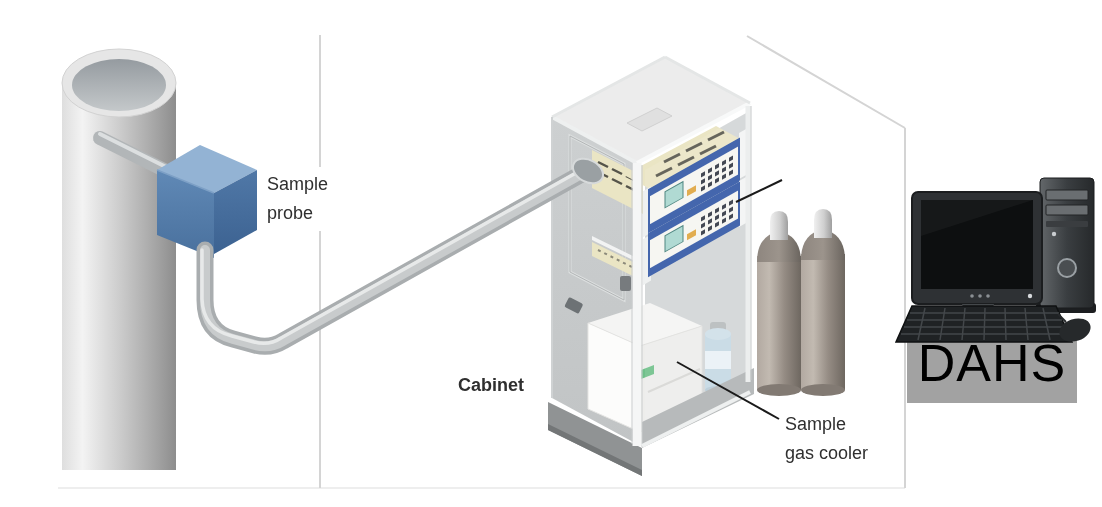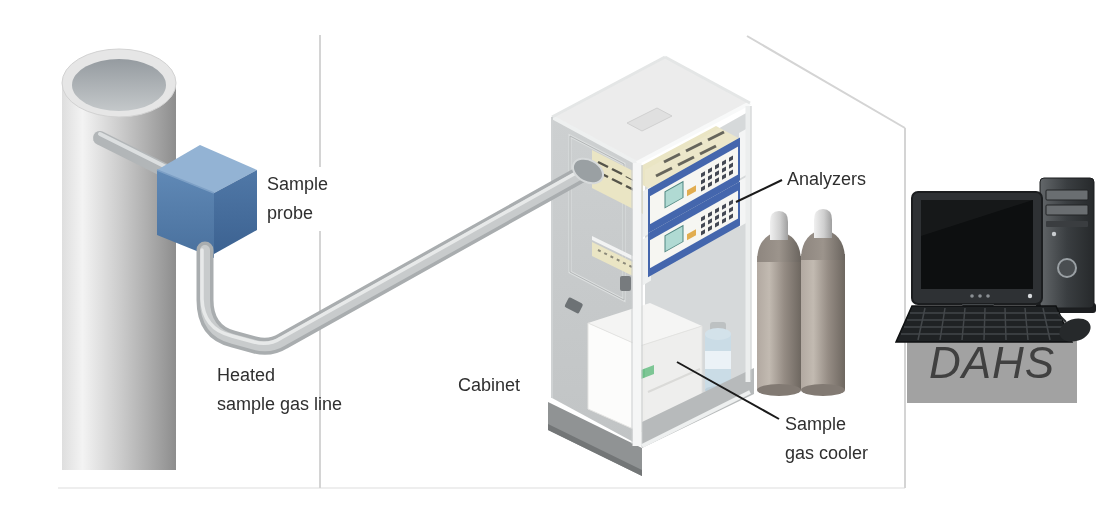--- a/index.html
+++ b/index.html
@@ -12,23 +12,22 @@
     position:absolute;z-index:3;color:var(--label-text,#2f2f2f);
     font-size:18px;line-height:29px;white-space:pre-line;
     font-family:"Liberation Sans",sans-serif;
   }
   .dahs-panel{
     position:absolute;left:907px;top:322px;width:170px;height:81px;z-index:1;
     background:var(--dahs-panel-gray,#a2a2a2);
     display:flex;align-items:center;justify-content:center;
   }
   .dahs-text{
-    font-size:44px;color:#404040;letter-spacing:1px;z-index:3;
+    font-size:52px;color:#000000;letter-spacing:1px;z-index:3;
     font-family:"Liberation Sans",sans-serif;
-    font-style:italic;
   }
 </style>
 </head>
 <body>
 
 <div class="canvas">
 
   <div class="dahs-panel">
     <span class="dahs-text">DAHS</span>
   </div>
@@ -293,19 +292,16 @@
     </g>
 
     <g stroke="#1a1a1a" stroke-width="2">
       <line x1="736" y1="202" x2="782" y2="180"></line>
       <line x1="677" y1="362" x2="779" y2="419"></line>
     </g>
   </svg>
 
   <div class="diagram-label" style="left:267px;top:170px;">Sample
 probe</div>
-  <div class="diagram-label" style="left:217px;top:361px;">Heated
-sample gas line</div>
-  <div class="diagram-label" style="left:458px;top:371px;">Cabinet</div>
-  <div class="diagram-label" style="left:787px;top:165px;">Analyzers</div>
+  <div class="diagram-label" style="left:458px;top:371px;font-weight:bold;">Cabinet</div>
   <div class="diagram-label" style="left:785px;top:410px;">Sample
 gas cooler</div>
 </div>
 
 </body></html>

